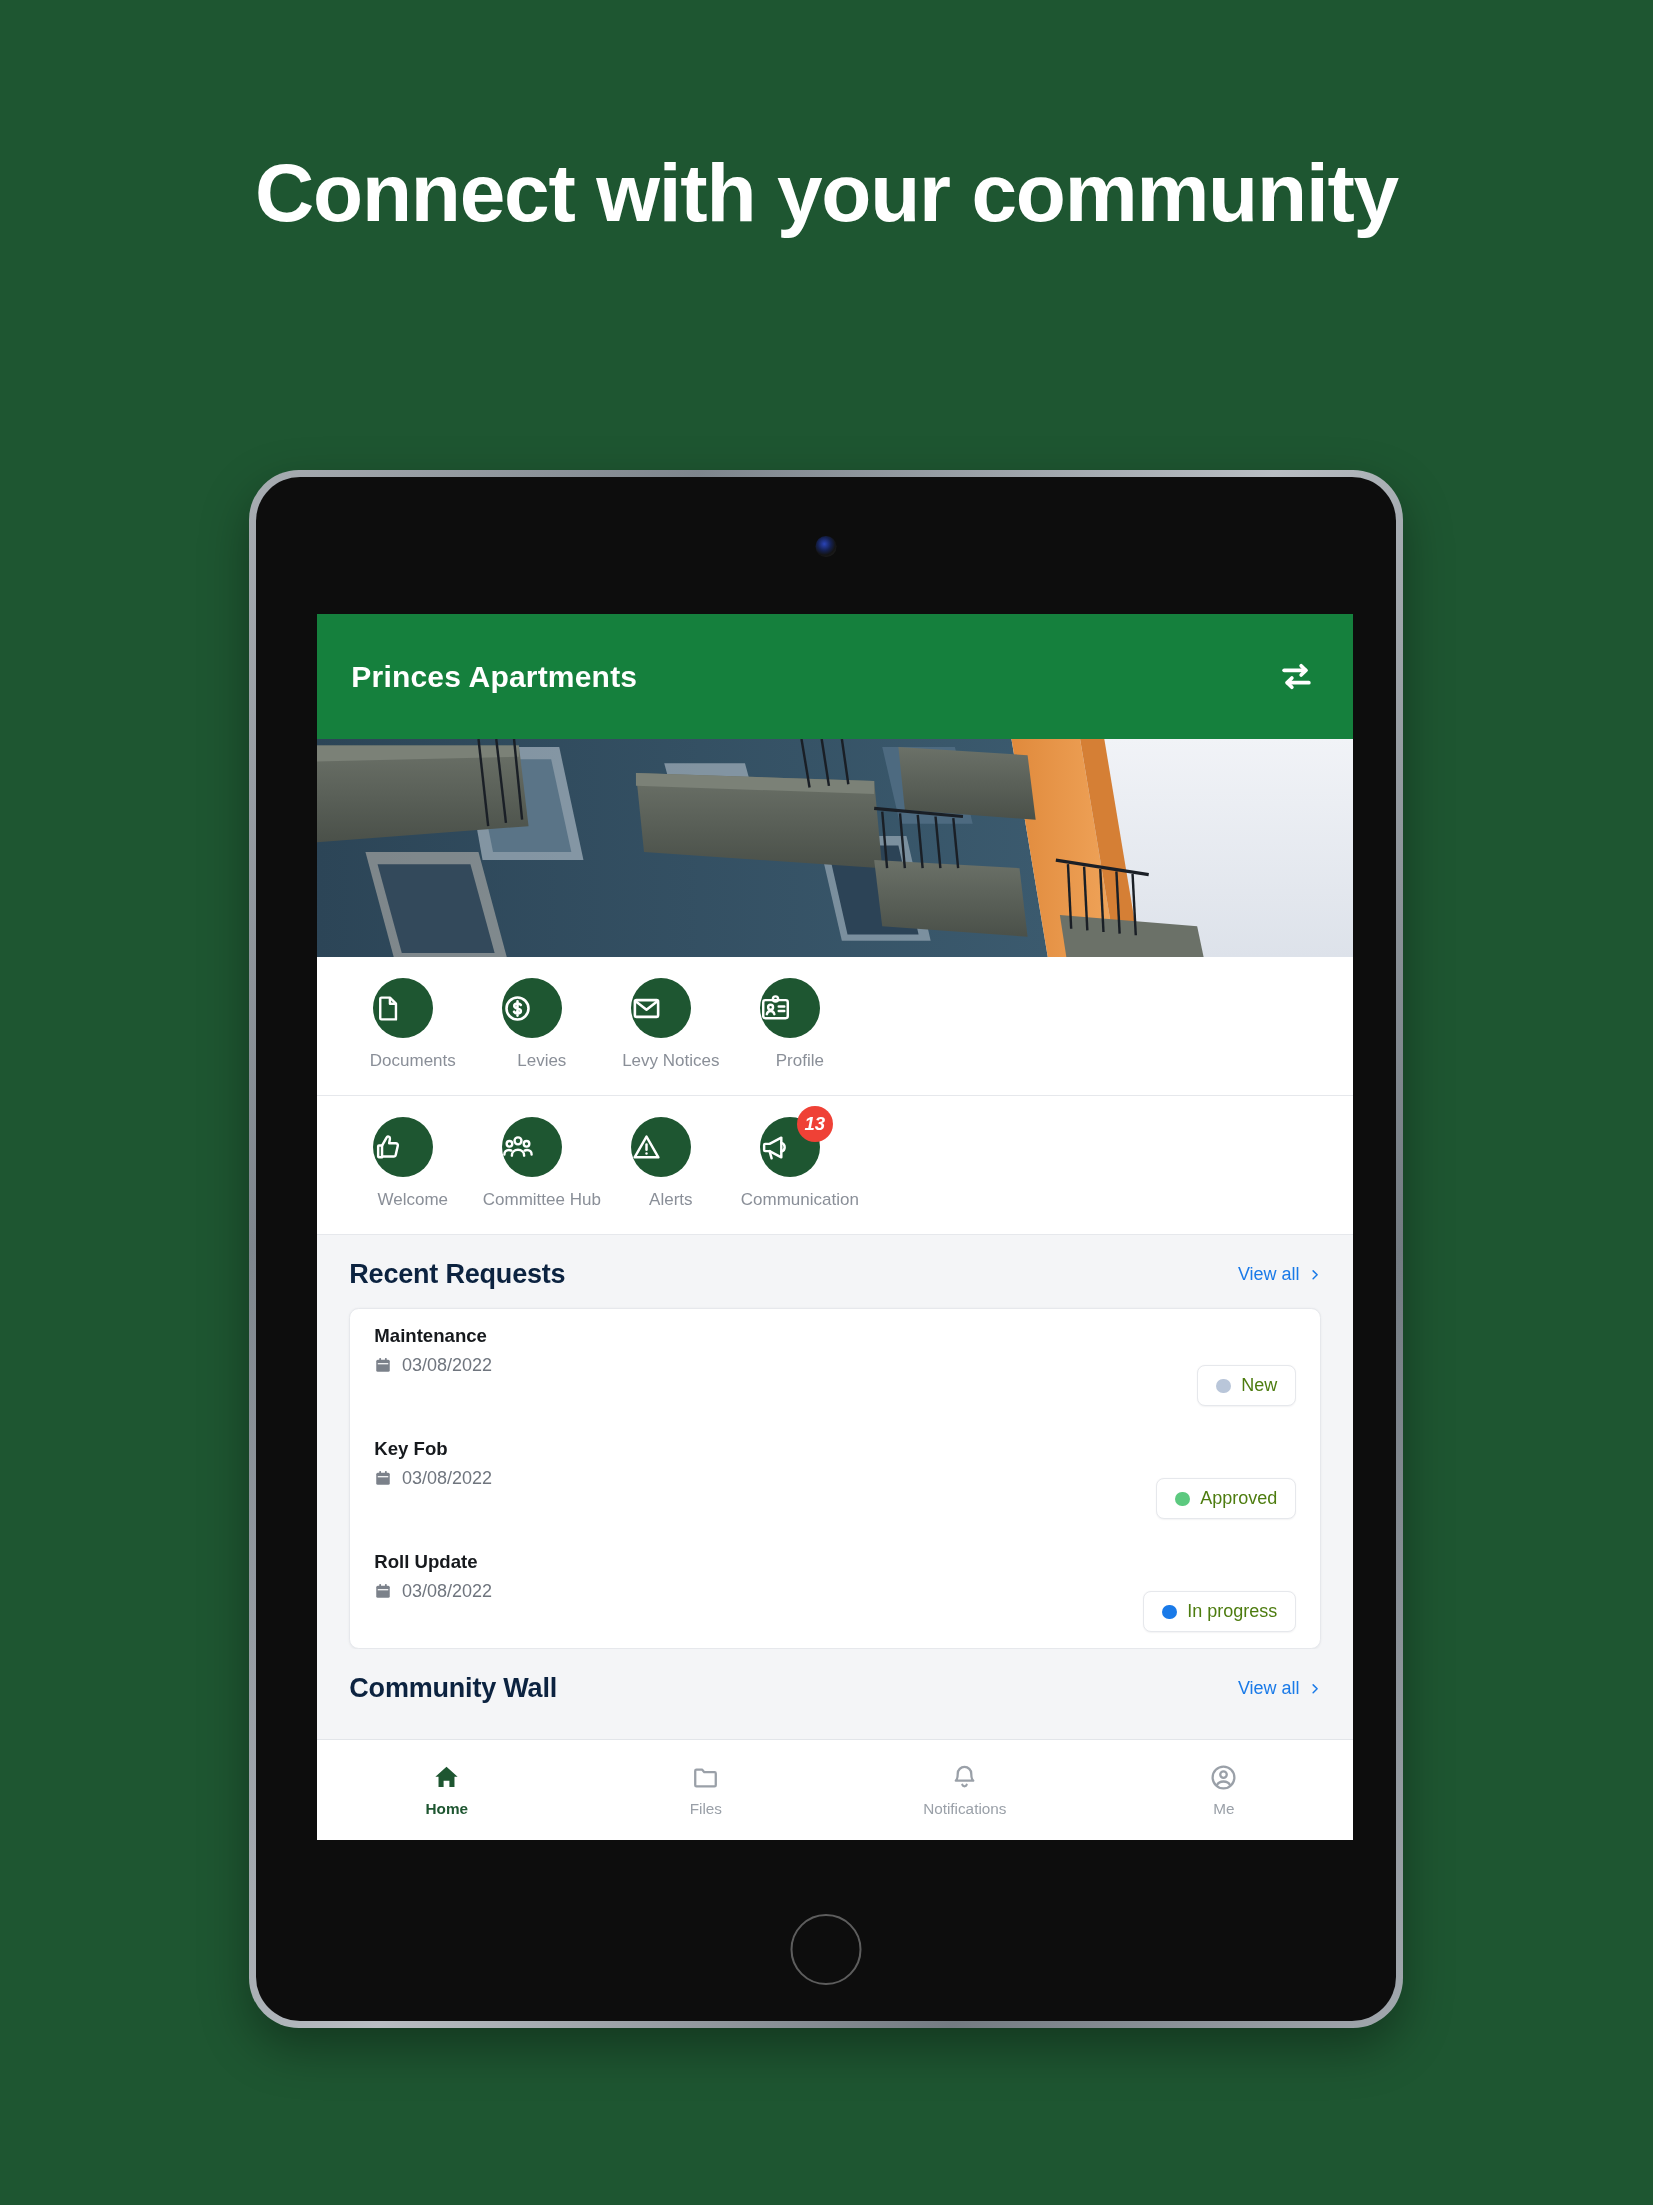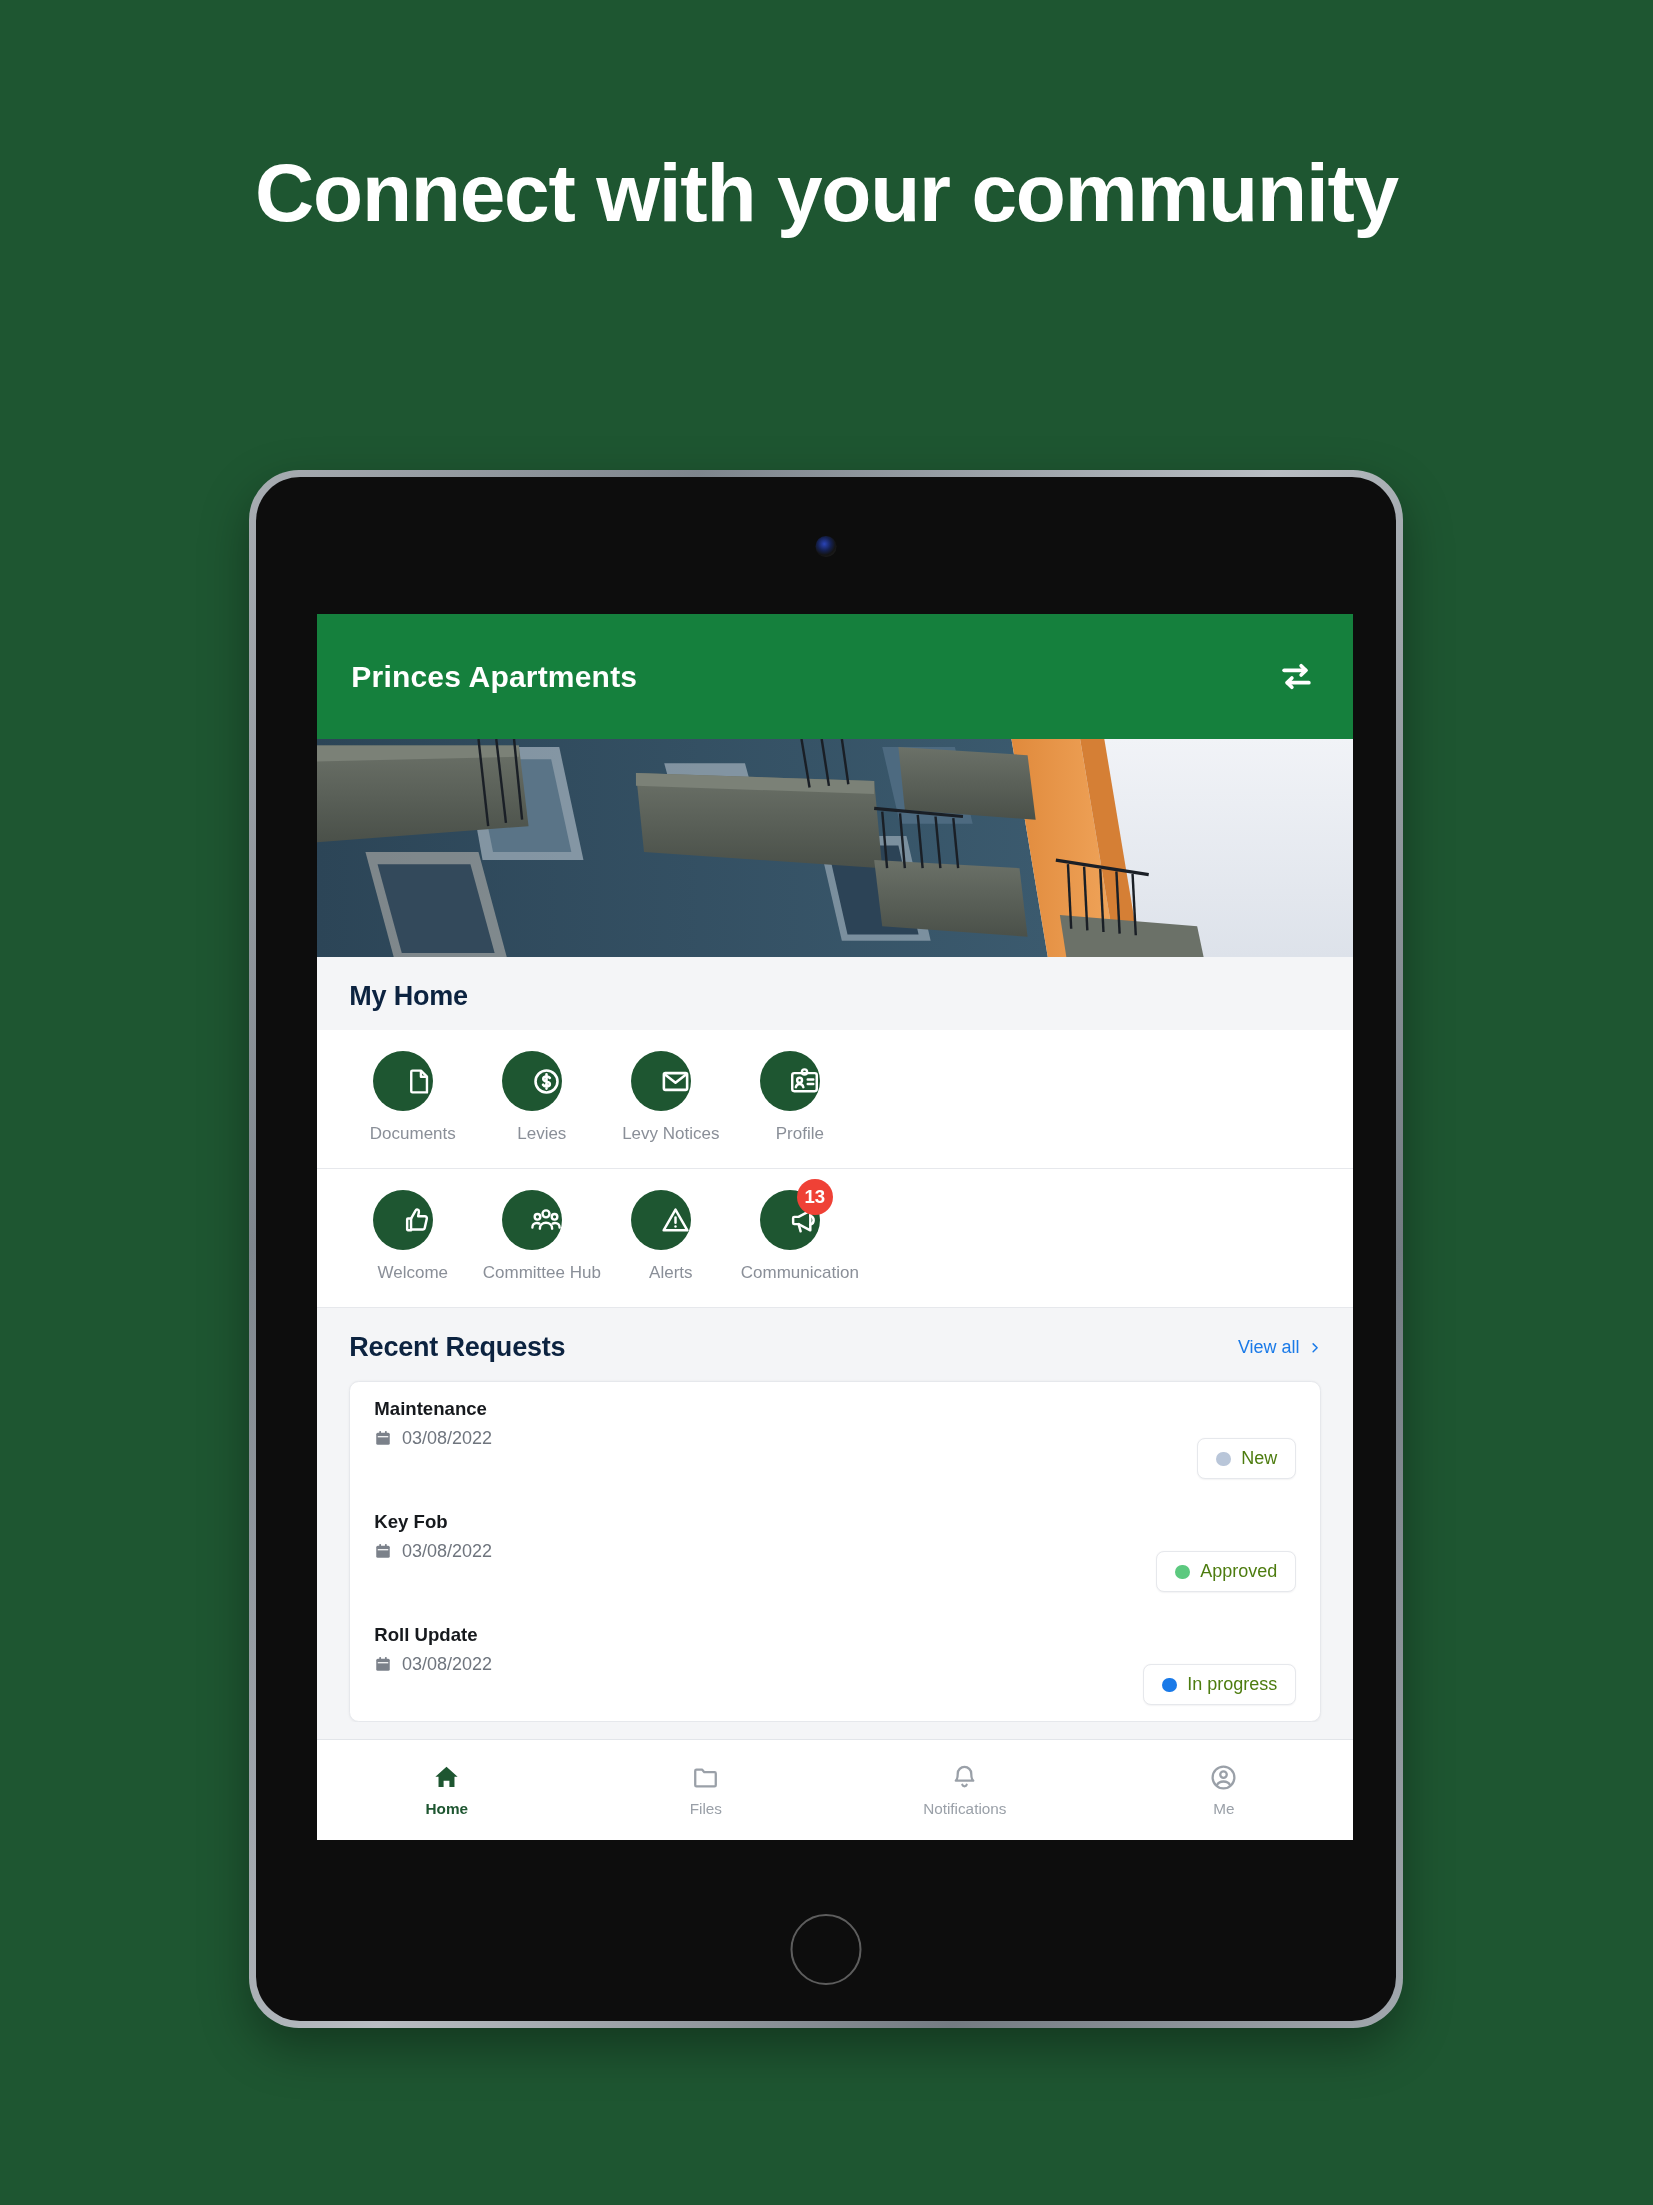--- a/index.html
+++ b/index.html
@@ -109,22 +109,23 @@
   }
   .tile {
     width: 129px;
     display: flex; flex-direction: column; align-items: center;
     cursor: pointer;
     position: relative;
   }
   .tile-circle {
     width: 60px; height: 60px; border-radius: 50%;
     background: #1e5631;
-    display: flex; align-items: center; justify-content: flex-end;
+    display: flex; align-items: center; justify-content: flex-start;
     position: relative;
+    font-style: italic;
   }
   .tile-label { margin-top: 13px; color: #8a8f98; font-size: 17px; white-space: nowrap; margin-left: 20px; }
   .badge {
     position: absolute; top: -11.3px; right: -13px;
     min-width: 36px; height: 36px; padding: 0 7.3px;
     border-radius: 18px;
     background: #ef4136;
     color: #ffffff; font-size: 18.6px; font-weight: 600;
     display: flex; align-items: center; justify-content: center;
   }
@@ -260,23 +261,20 @@
             <line x1="990" y1="164" x2="994" y2="241"></line>
             <line x1="1010" y1="167" x2="1014" y2="243"></line>
           </g>
           <line x1="915" y1="150" x2="1030" y2="168" stroke="#1a1f26" stroke-width="4"></line>
           <line x1="690" y1="86" x2="800" y2="96" stroke="#1a1f26" stroke-width="4"></line>
         </svg>
       </div>
 
       <div class="scroll-body">
 
-        <div class="section-head">
-          <div class="section-title">My Home</div>
-        </div>
         <div class="tile-row">
           <div class="tile">
             <div class="tile-circle">
               <svg width="29" height="29" viewBox="0 0 24 24" fill="none" stroke="#fff" stroke-width="2" stroke-linejoin="round">
                 <path d="M7 3h7l5 5v13a0 0 0 0 1 0 0H7a1 1 0 0 1-1-1V4a1 1 0 0 1 1-1z"></path>
                 <path d="M14 3v5h5"></path>
               </svg>
             </div>
             <div class="tile-label">Documents</div>
           </div>

